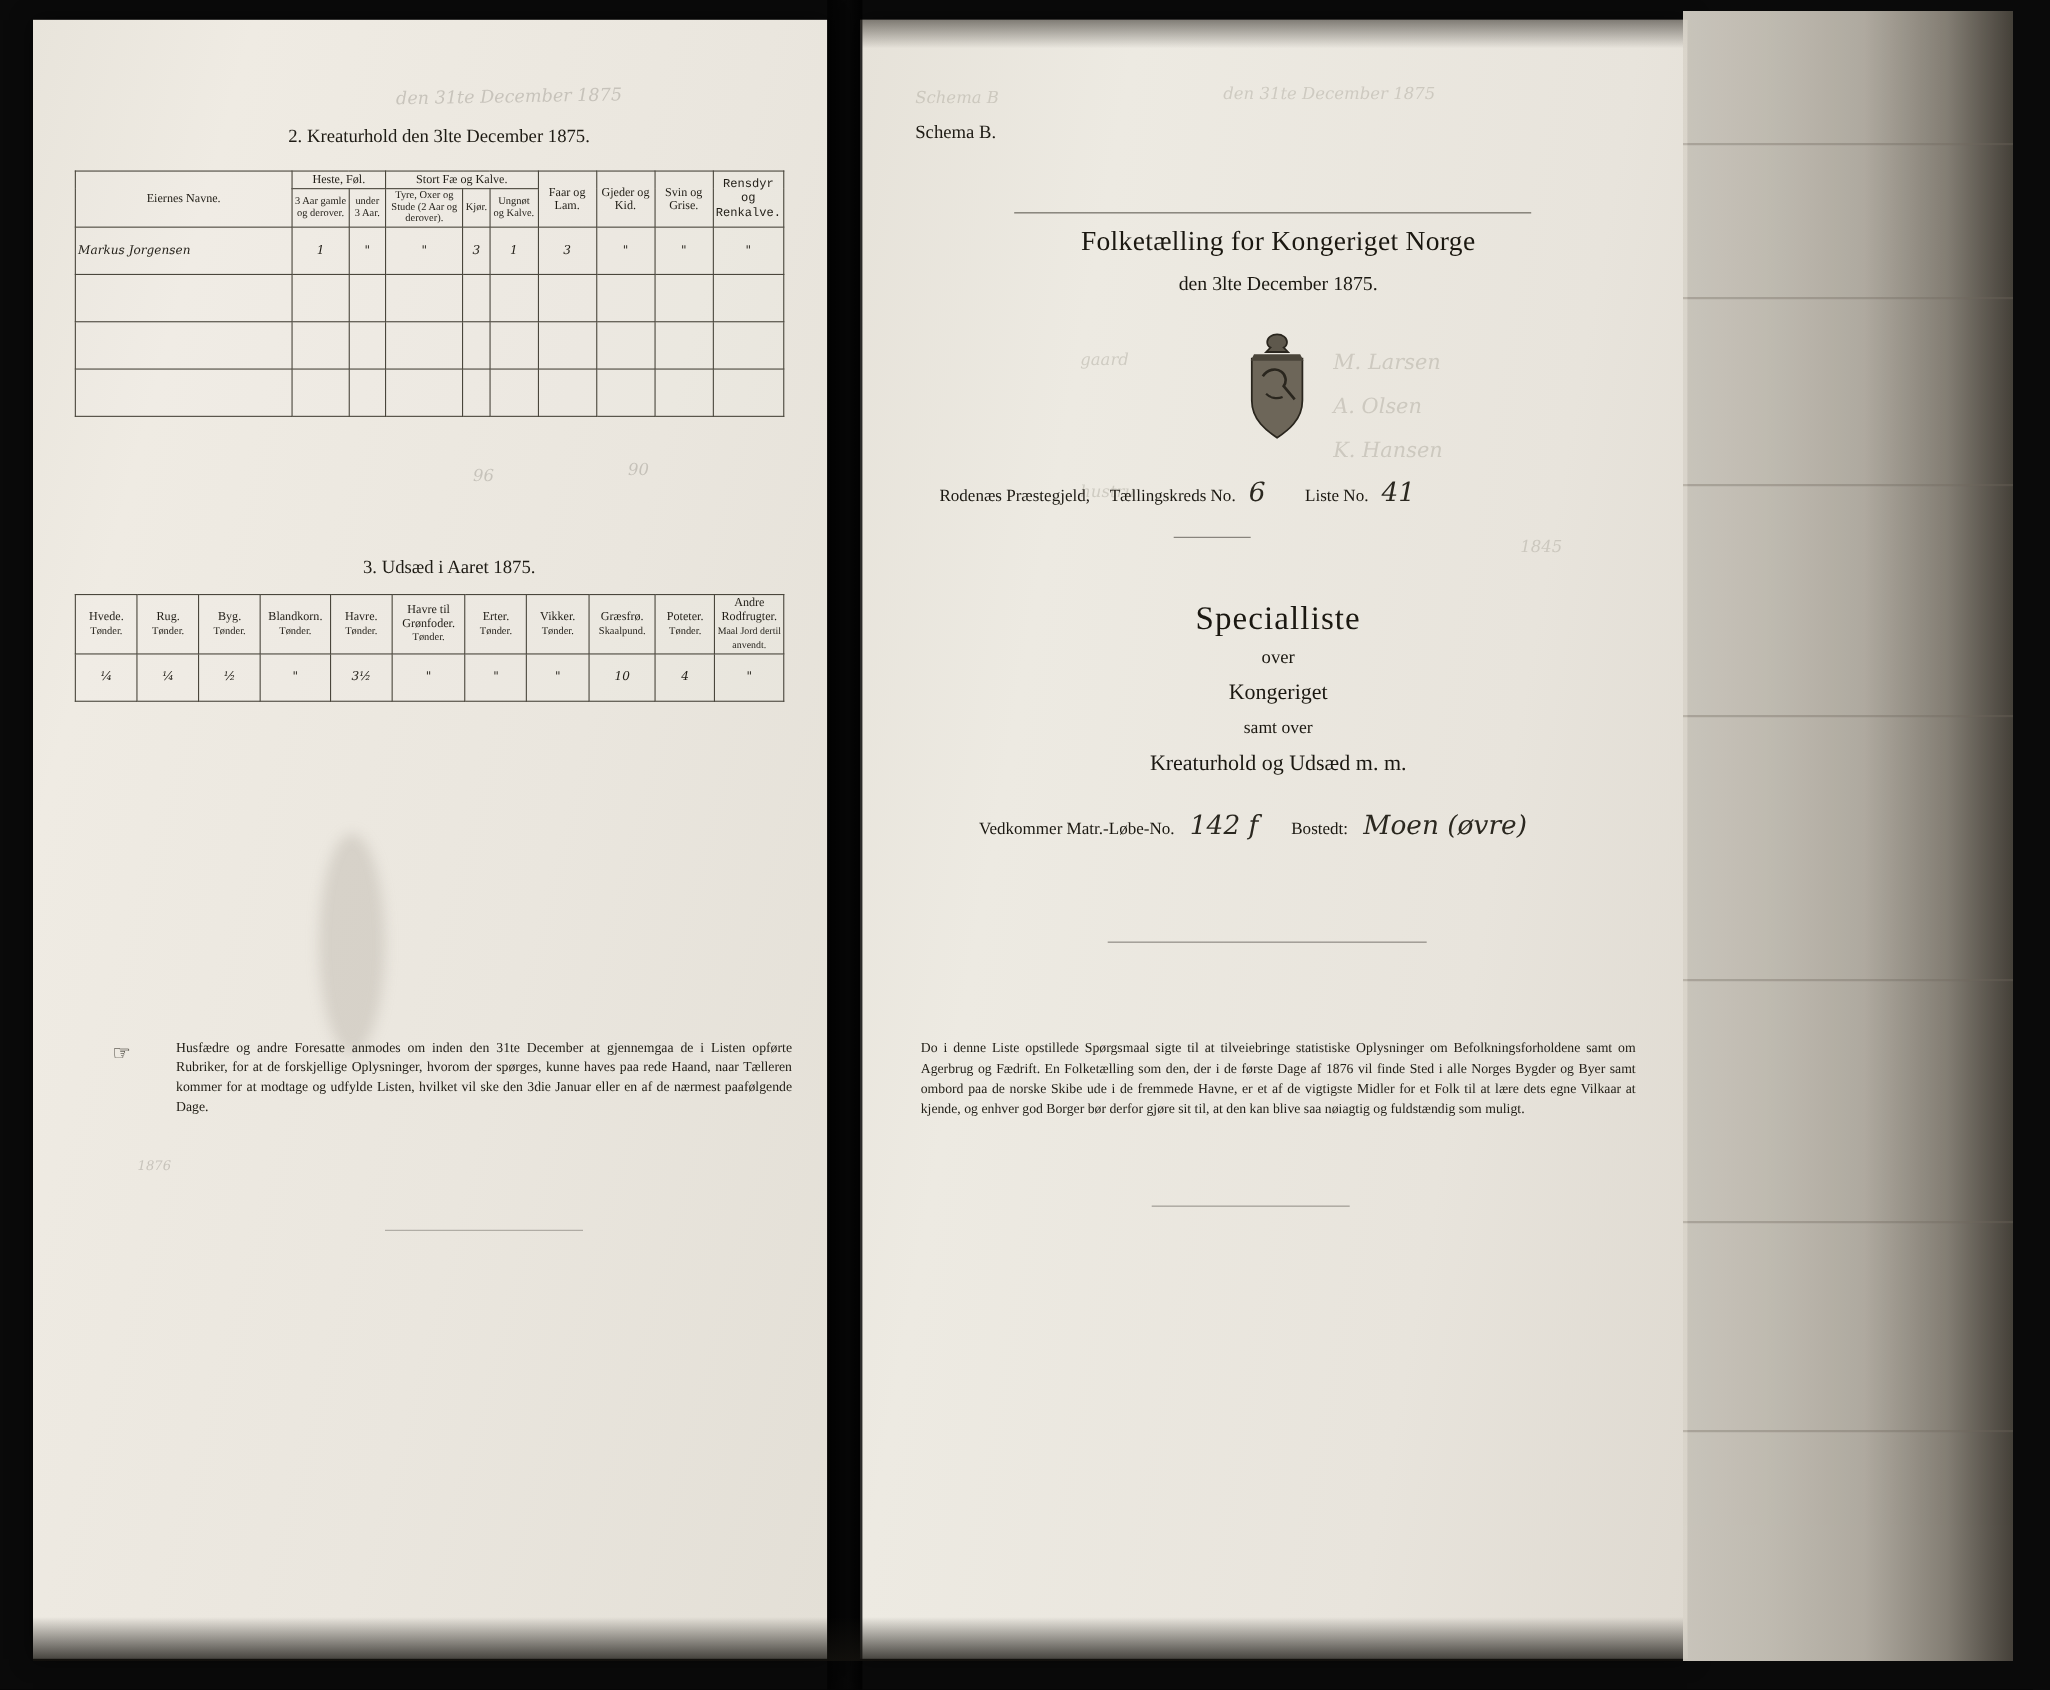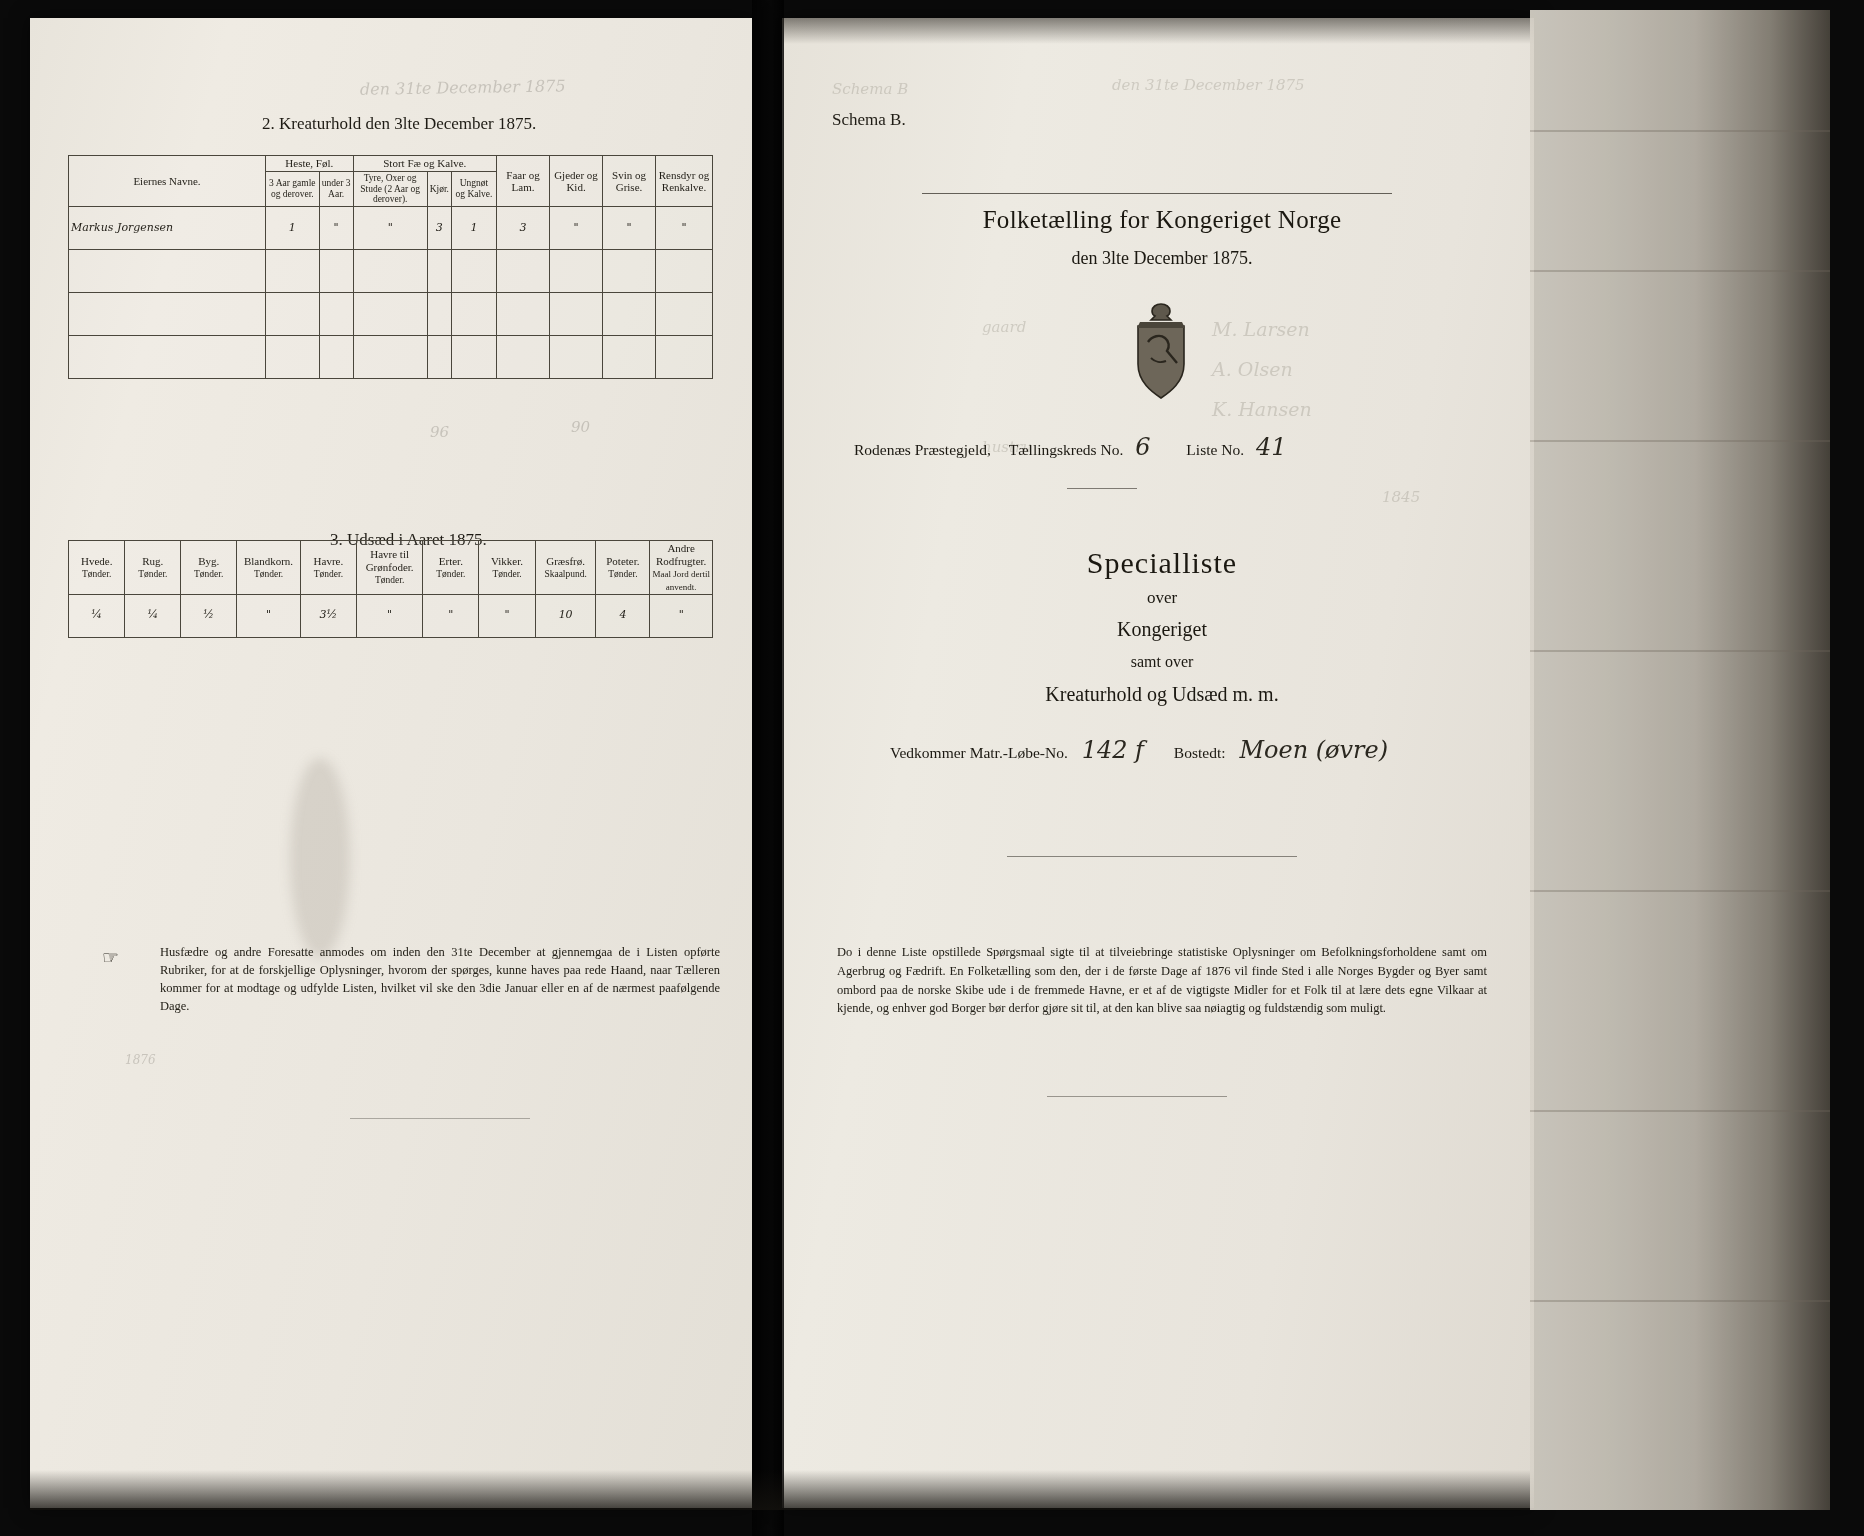--- a/index.html
+++ b/index.html
@@ -208,21 +208,21 @@
 
     <table class="grid" style="left:38px; top:137px; width:645px;">
       <tbody>
           <tr>
         <th rowspan="2" style="width:192px;">Eiernes Navne.</th>
         <th colspan="2" style="width:90px;">Heste, Føl.</th>
         <th colspan="3" style="width:150px;">Stort Fæ og Kalve.</th>
         <th rowspan="2" style="width:48px;">Faar og Lam.</th>
         <th rowspan="2" style="width:48px;">Gjeder og Kid.</th>
         <th rowspan="2" style="width:48px;">Svin og Grise.</th>
-        <th rowspan="2" style="width:52px;">Rensdyr og Renkalve.</th>
+        <th rowspan="2" style="width:52px;font-family:Liberation Mono, monospace;">Rensdyr og Renkalve.</th>
       </tr>
       <tr>
         <th class="sub">3 Aar gamle og derover.</th>
         <th class="sub">under 3 Aar.</th>
         <th class="sub">Tyre, Oxer og Stude (2 Aar og derover).</th>
         <th class="sub">Kjør.</th>
         <th class="sub">Ungnøt og Kalve.</th>
       </tr>
       <tr>
         <td class="val hand" style="text-align:left; padding-left:2px;">Markus Jorgensen</td>
@@ -268,21 +268,21 @@
         <td class="empty"></td>
         <td class="empty"></td>
         <td class="empty"></td>
         <td class="empty"></td>
         <td class="empty"></td>
         <td class="empty"></td>
       </tr>
     </tbody>
       </table>
 
-    <div class="sect-title" style="left:300px; top:488px;margin-top:24px;">3.  Udsæd i Aaret 1875.</div>
+    <div class="sect-title" style="left:300px; top:488px;">3.  Udsæd i Aaret 1875.</div>
 
     <table class="grid" style="left:38px; top:522px; width:645px;">
       <tbody>
           <tr>
         <th style="width:58px;"><span>Hvede.</span><br><span class="sub" style="font-size:9.5px">Tønder.</span></th>
         <th style="width:58px;"><span>Rug.</span><br><span class="sub" style="font-size:9.5px">Tønder.</span></th>
         <th style="width:58px;"><span>Byg.</span><br><span class="sub" style="font-size:9.5px">Tønder.</span></th>
         <th style="width:62px;"><span>Blandkorn.</span><br><span class="sub" style="font-size:9.5px">Tønder.</span></th>
         <th style="width:58px;"><span>Havre.</span><br><span class="sub" style="font-size:9.5px">Tønder.</span></th>
         <th style="width:66px;"><span>Havre til Grønfoder.</span><br><span class="sub" style="font-size:9.5px">Tønder.</span></th>

